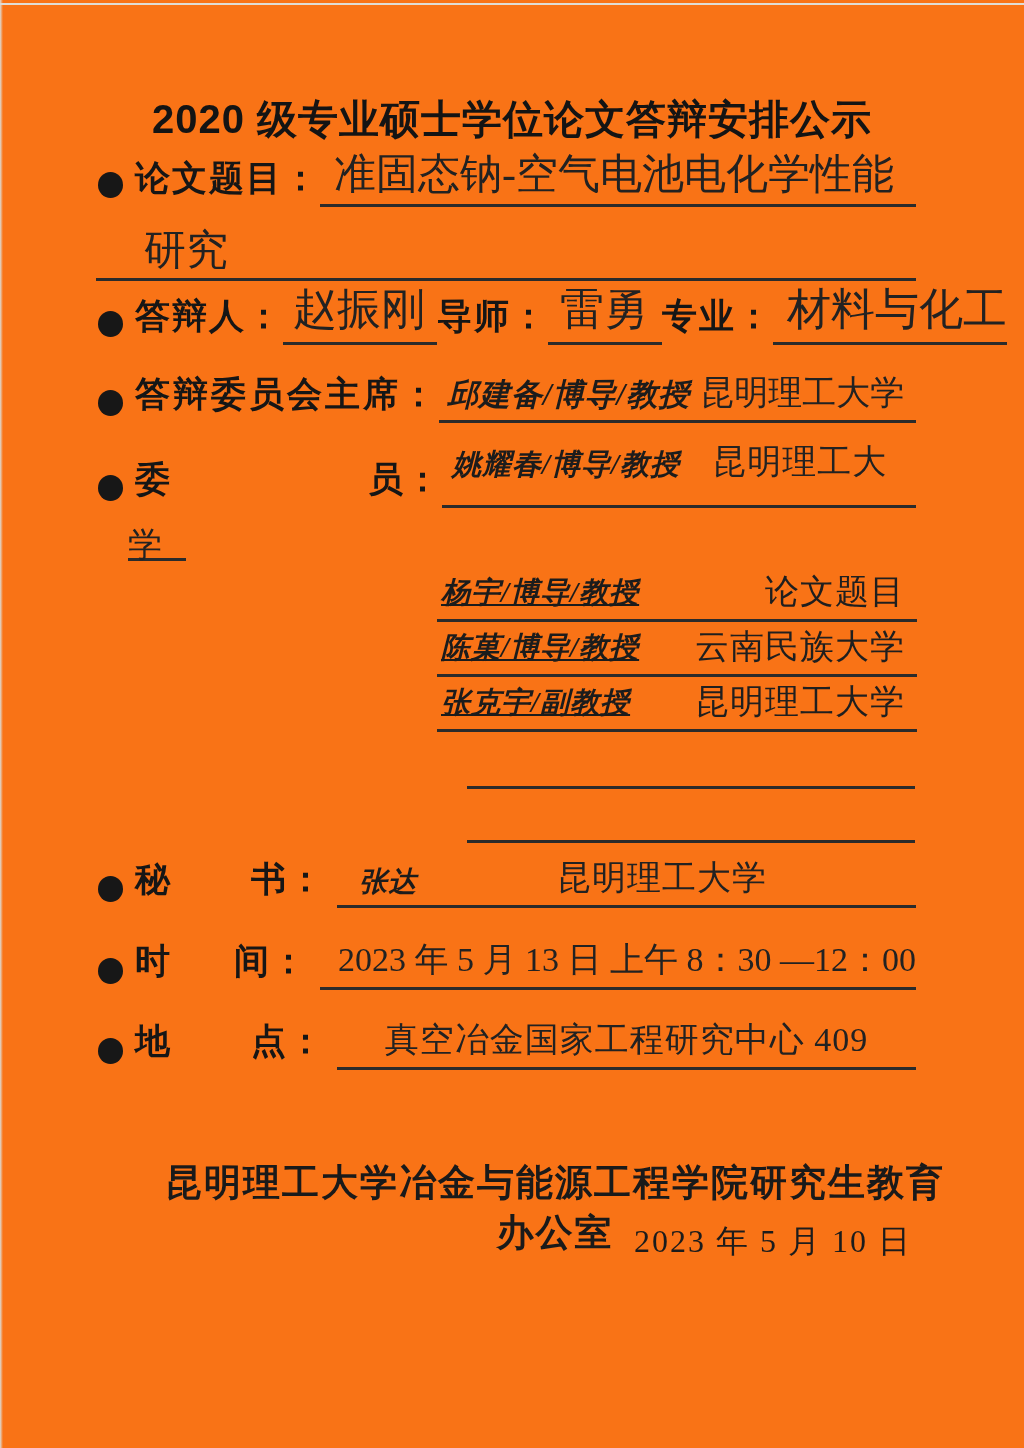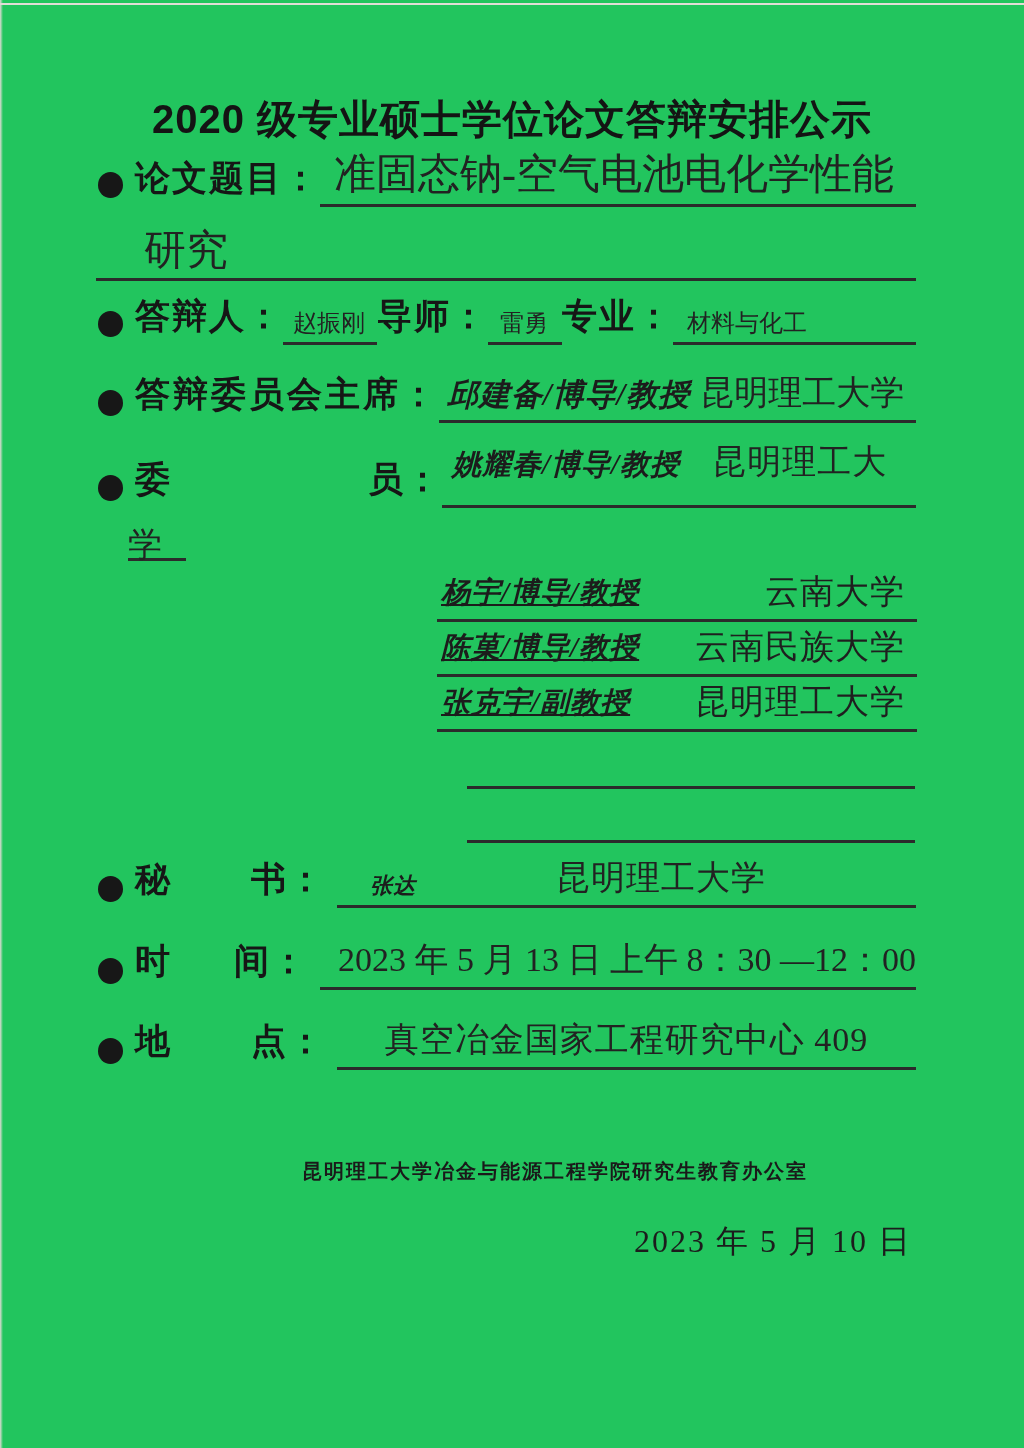--- a/index.html
+++ b/index.html
@@ -1,20 +1,20 @@
 <!DOCTYPE html>
 <html><head>
 <meta charset="utf-8">
 <style>
   html,body{margin:0;padding:0;background:#e9e7e3;}
   .page{
     position:relative;
     width:1024px;height:1448px;
     margin:0 auto;
-    background:#22c55e;
+    background:#f97316;
     overflow:hidden;
     color:#1f1f1f;
     font-family:"Liberation Serif", serif;
   }
   
   .scan-top{position:absolute;top:3px;left:0;right:0;height:2px;background:#e0ddd6;}
   .scan-left{position:absolute;top:0;left:0;bottom:0;width:3px;background:linear-gradient(to right,#dedbd4,rgba(253,252,250,0));}
 
   .doc-title{
     position:absolute;top:92px;left:0;right:0;
@@ -30,41 +30,41 @@
   }
   .lbl{
     font-family:Liberation Mono, monospace;
     font-weight:800;font-size:35px;letter-spacing:2px;color:#161616;
     white-space:nowrap;padding-bottom:5px;
   }
   .jlabel{display:inline-flex;justify-content:space-between;padding-bottom:5px;}
   .jlabel .lbl{padding-bottom:0;}
 
   .uline{border-bottom:3px solid #2b2b2b;}
-  .val{font-size:24px;color:#222;white-space:nowrap;}
+  .val{font-size:44px;color:#222;white-space:nowrap;}
   .big{font-size:42px;}
   .kai{
     font-style:italic;font-weight:700;letter-spacing:1px;color:#1c1c1c;
   }
   .fill{flex:1 1 auto;}
 
   
   .members{position:absolute;left:437px;width:480px;top:567px;}
   .member-row{
     display:flex;justify-content:space-between;align-items:flex-end;
     height:55px;border-bottom:3px solid #2b2b2b;box-sizing:border-box;
   }
   .member-name{font-size:29px;padding:0 0 6px 4px;white-space:nowrap;text-decoration:underline;}
   .member-aff{font-size:34px;padding:0 12px 4px 0;white-space:nowrap;letter-spacing:1px;}
 
   .blank-line{position:absolute;left:467px;width:448px;border-top:3px solid #2b2b2b;}
 
   .footer-office{
     position:absolute;top:1158px;left:150px;right:64px;
-    text-align:center;font-weight:800;font-size:20px;letter-spacing:2px;color:#1a1a1a;
+    text-align:center;font-weight:800;font-size:37px;letter-spacing:2px;color:#1a1a1a;
   }
   .footer-date{
     position:absolute;top:1220px;right:112px;
     font-size:32px;letter-spacing:2px;color:#1c1c1c;
   }
 </style>
 </head>
 <body>
 
 <div class="page">
@@ -112,21 +112,21 @@
       <span class="val" style="font-size:34px;margin-left:32px;letter-spacing:1px;text-align:right;">昆明理工大</span>
     </span>
   </div>
   <div class="uline" style="position:absolute;top:522px;left:128px;width:58px;height:36px;">
     <span class="val" style="font-size:34px;">学</span>
   </div>
 
   <div class="members">
     <div class="member-row">
       <span class="member-name kai">杨宇/博导/教授</span>
-      <span class="member-aff">云南大学</span>
+      <span class="member-aff">论文题目</span>
     </div>
     <div class="member-row">
       <span class="member-name kai">陈菓/博导/教授</span>
       <span class="member-aff">云南民族大学</span>
     </div>
     <div class="member-row">
       <span class="member-name kai">张克宇/副教授</span>
       <span class="member-aff">昆明理工大学</span>
     </div>
   </div>
@@ -134,21 +134,21 @@
   <div class="blank-line" style="top:786px;"></div>
   <div class="blank-line" style="top:840px;"></div>
 
   <div class="row" style="top:864px;height:44px;">
     <span class="bullet"></span>
     <span class="jlabel" style="width:190px;">
       <span class="lbl">秘</span>
       <span class="lbl">书：</span>
     </span>
     <span class="uline fill" style="display:flex;align-items:flex-end;padding:0 0 4px 0;margin-left:12px;">
-      <span class="val kai" style="font-size:22px;margin-left:33px;">张达</span>
+      <span class="val kai" style="font-size:28px;margin-left:22px;">张达</span>
       <span class="val" style="font-size:34px;margin-left:140px;letter-spacing:1px;">昆明理工大学</span>
     </span>
   </div>
 
   <div class="row" style="top:946px;height:44px;">
     <span class="bullet"></span>
     <span class="jlabel" style="width:190px;">
       <span class="lbl">时</span>
       <span class="lbl">间：</span>
     </span>

